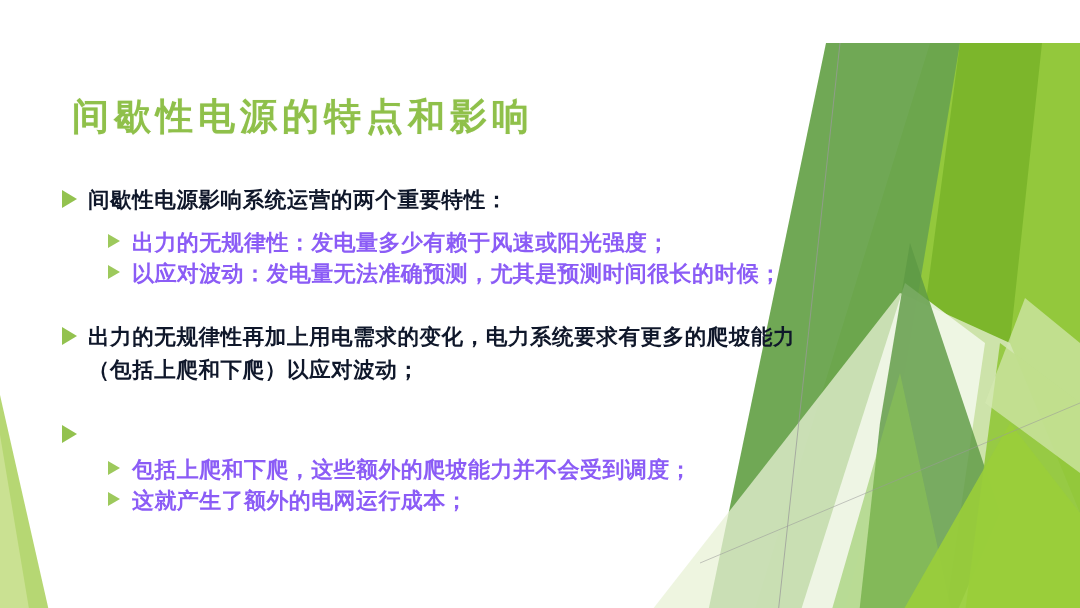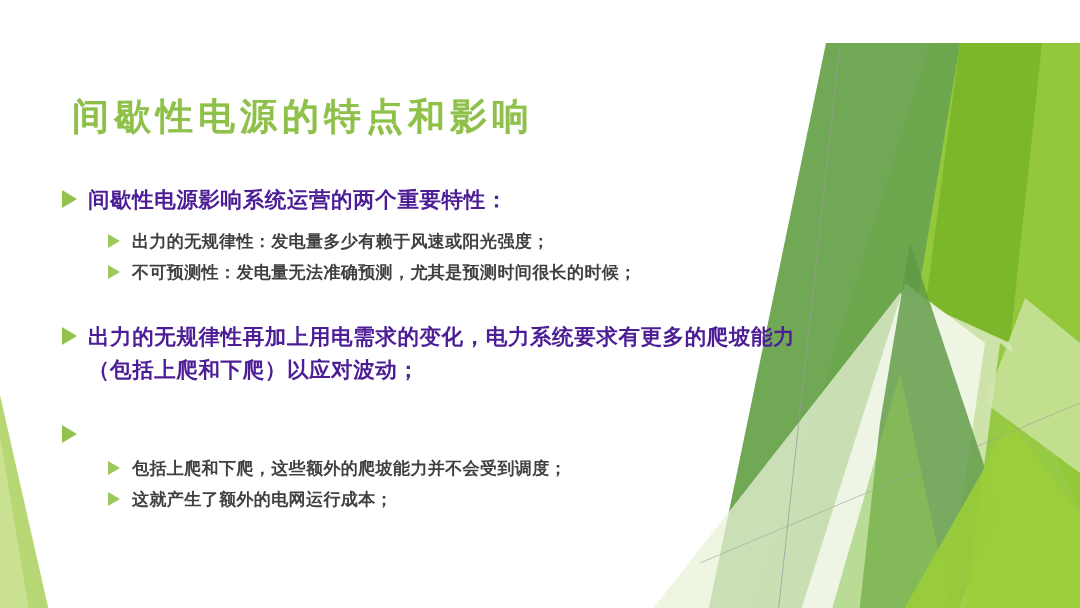--- a/index.html
+++ b/index.html
@@ -67,21 +67,21 @@
   }
   .lvl1 .marker .tri {
     width: 0; height: 0;
     border-top: 9px solid transparent;
     border-bottom: 9px solid transparent;
     border-left: 15px solid #93c24f;
   }
   .lvl1 .txt {
     font-size: 21.5px;
     line-height: 33px;
-    color: #4c1d95;
+    color: #0f172a;
     letter-spacing: 0.6px;
     font-family: "DejaVu Serif", "Liberation Serif", serif;
     font-weight: 600;
   }
 
   
   .lvl2 {
     margin-left: 46px;
     margin-bottom: 1px;
   }
@@ -90,25 +90,25 @@
     flex: 0 0 24px;
     padding-top: 6px;
   }
   .lvl2 .marker .tri {
     width: 0; height: 0;
     border-top: 7px solid transparent;
     border-bottom: 7px solid transparent;
     border-left: 12px solid #9dc95c;
   }
   .lvl2 .txt {
-    font-size: 17px;
+    font-size: 22px;
     line-height: 30px;
-    color: #404040;
+    color: #8b5cf6;
     letter-spacing: 0.4px;
-    font-family: Liberation Mono, monospace;
+    font-family: Liberation Serif, serif;
     font-weight: 600;
   }
 
   .gap-sm { height: 10px; }
   .gap-lg { height: 30px; }
 </style>
 </head>
 <body>
 
 <div id="slide">
@@ -159,21 +159,21 @@
       <div class="marker">
           <div class="tri"></div>
         </div>
       <div class="txt">出力的无规律性：发电量多少有赖于风速或阳光强度；</div>
     </div>
 
     <div class="bullet-row lvl2">
       <div class="marker">
           <div class="tri"></div>
         </div>
-      <div class="txt">不可预测性：发电量无法准确预测，尤其是预测时间很长的时候；</div>
+      <div class="txt">以应对波动：发电量无法准确预测，尤其是预测时间很长的时候；</div>
     </div>
 
     <div class="gap-lg"></div>
 
     <div class="bullet-row lvl1">
       <div class="marker">
           <div class="tri"></div>
         </div>
       <div class="txt">出力的无规律性再加上用电需求的变化，电力系统要求有更多的爬坡能力（包括上爬和下爬）以应对波动；</div>
     </div>

